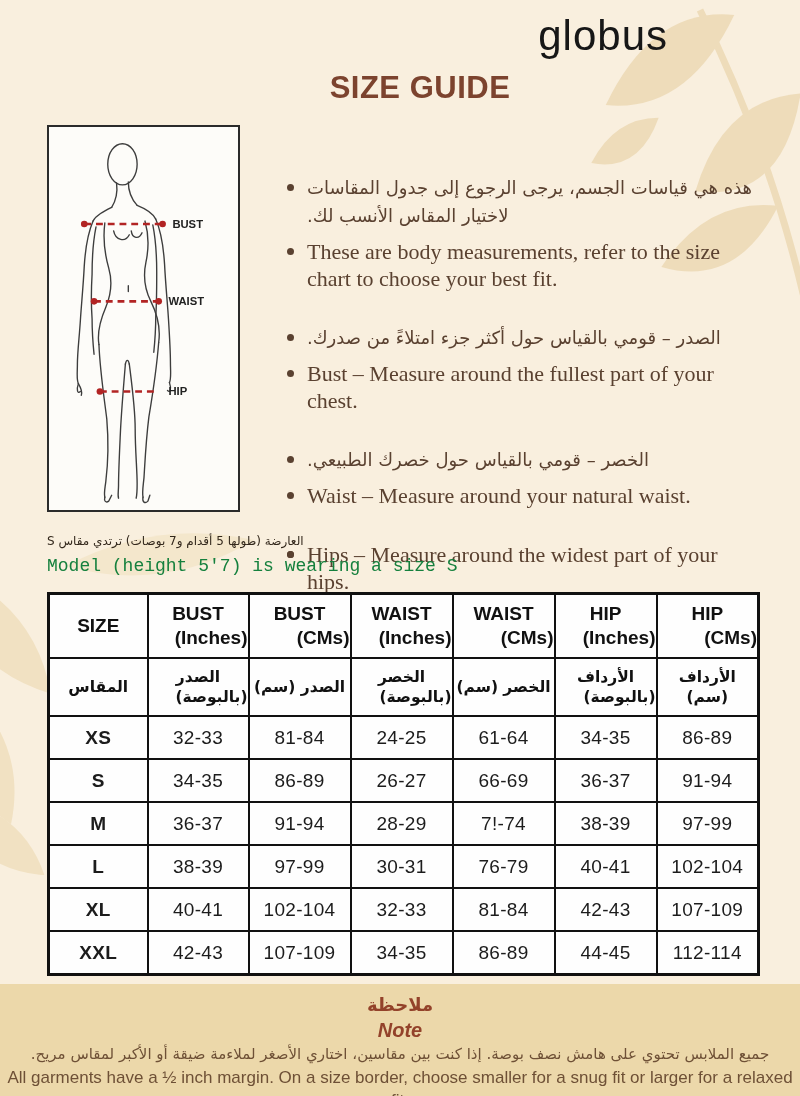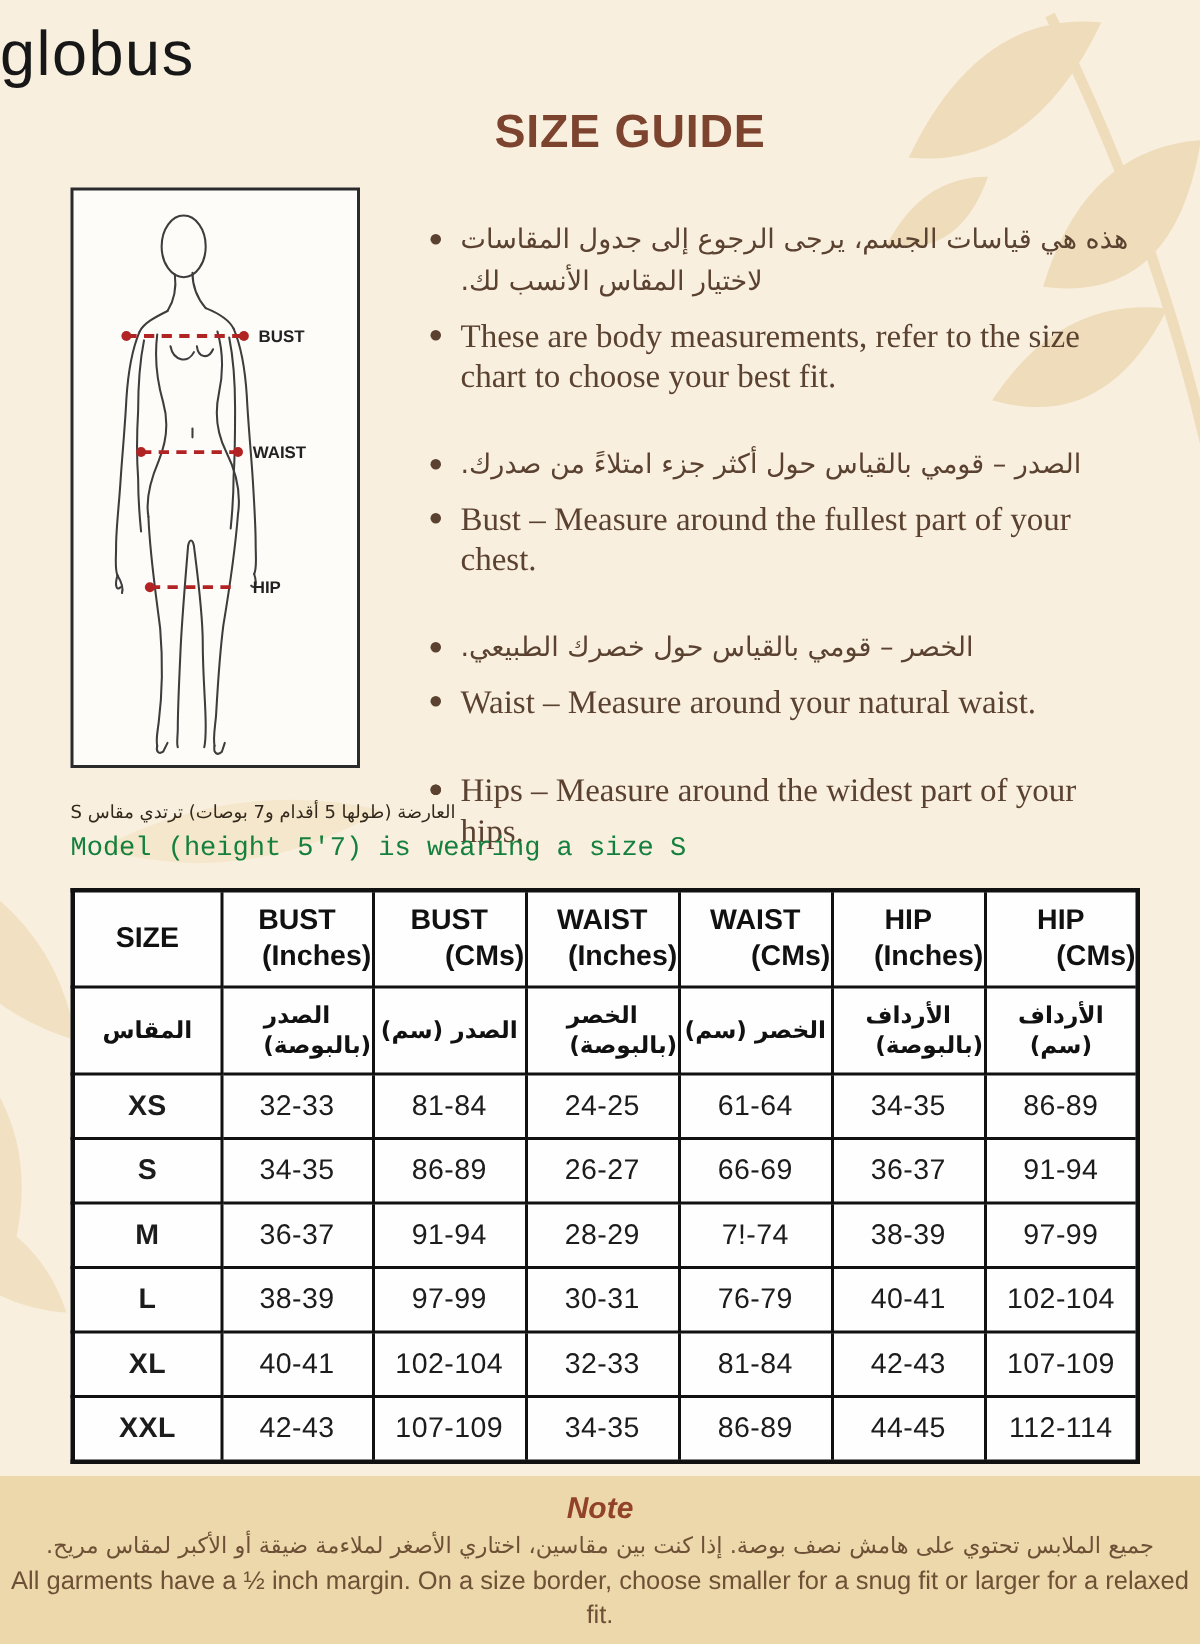--- a/index.html
+++ b/index.html
@@ -1,31 +1,31 @@
 <!DOCTYPE html>
 <html><head>
 <meta charset="utf-8">
 <style>
   html,body{margin:0;padding:0;}
   body{width:800px;height:1096px;background:#f9efde;overflow:hidden;position:relative;
        font-family:"Liberation Sans",sans-serif;}
   .deco{position:absolute;pointer-events:none;z-index:0;}
   .layer{position:absolute;z-index:1;}
 
-  .logo{top:12px;left:0;width:668px;text-align:left;font-size:42px;color:#171717;
+  .logo{top:12px;left:0;width:668px;text-align:right;font-size:42px;color:#171717;
         letter-spacing:1px;font-weight:400;}
   .title{top:70px;left:0;width:800px;text-align:center;font-size:31px;font-weight:700;
          color:#7c432e;letter-spacing:.5px;padding-left:20px;}
 
   .diagram{left:47px;top:125px;width:193px;height:387px;background:#fdfcf9;
            border:2px solid #2b2b2b;box-sizing:border-box;}
   .diagram svg{display:block;width:100%;height:100%;}
 
   .bullets{left:283px;top:146px;width:470px;}
-  .group{margin-bottom:32px;}
+  .group{margin-bottom:32px;margin-top:28px;}
   .bullet-line{position:relative;padding-left:24px;margin-bottom:8px;color:#5a4130;}
   .bullet-line .dot{position:absolute;left:4px;top:10px;width:7px;height:7px;
                     border-radius:50%;background:#5a4130;}
   .ar-line{font-family:"DejaVu Sans",sans-serif;font-size:18px;line-height:28px;}
   .en-line{font-family:"Liberation Serif",serif;font-size:22px;line-height:27px;}
 
   .model{left:47px;top:528px;width:560px;}
   .model .ar{font-family:"DejaVu Sans",sans-serif;font-size:12px;color:#33281c;line-height:26px;}
   .model .en{font-family:Liberation Mono, monospace;font-size:18px;color:#15803d;line-height:25px;}
 
@@ -246,16 +246,17 @@
       <td>107-109</td>
       <td>34-35</td>
       <td>86-89</td>
       <td>44-45</td>
       <td>112-114</td>
     </tr>
   </tbody>
 </table>
 
 <div class="layer note">
+  <div class="t-ar"><span dir="rtl">ملاحظة</span></div>
   <div class="t-en">Note</div>
   <div class="b-ar"><span dir="rtl">جميع الملابس تحتوي على هامش نصف بوصة. إذا كنت بين مقاسين، اختاري الأصغر لملاءمة ضيقة أو الأكبر لمقاس مريح.</span></div>
   <div class="b-en">All garments have a ½ inch margin. On a size border, choose smaller for a snug fit or larger for a relaxed fit.</div>
 </div>
 
 </body></html>

